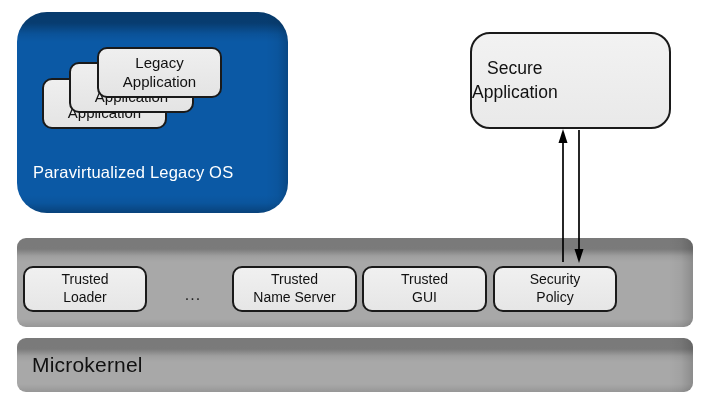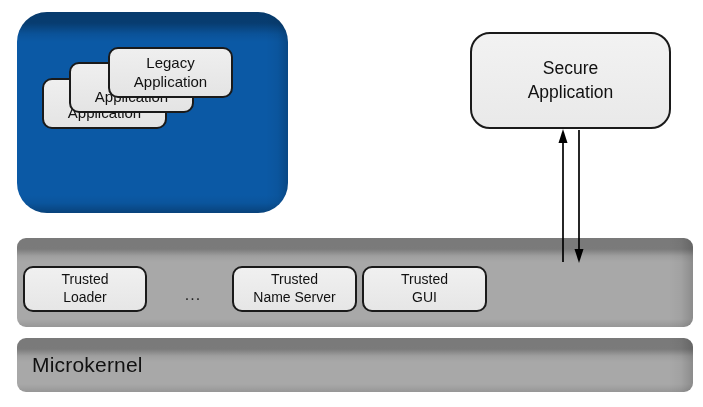--- a/index.html
+++ b/index.html
@@ -25,27 +25,27 @@
   .app-card{
     position:absolute;width:125px;height:51px;
     background:linear-gradient(#EFEFEF,#E4E4E4);
     border:2px solid #1A1A1A;border-radius:10px;
     display:flex;align-items:center;justify-content:center;
     text-align:center;font-size:15px;line-height:1.22;color:#111;
     white-space:pre-line;box-sizing:border-box;
   }
   .app-card.back{left:25px;top:66px;z-index:1;}
   .app-card.mid{left:52px;top:50px;z-index:2;}
-  .app-card.front{left:91px;top:35px;z-index:3;}
+  .app-card.front{left:80px;top:35px;z-index:3;}
   
   .secure-app{
     position:absolute;left:470px;top:32px;width:201px;height:97px;
     background:linear-gradient(#F2F2F2,#E9E9E9);
     border:2px solid #1A1A1A;border-radius:20px;
-    display:flex;align-items:center;justify-content:center;
+    display:flex;align-items:center;justify-content:flex-start;
     text-align:center;font-size:17.5px;line-height:1.35;color:#111;
     white-space:pre-line;box-sizing:border-box;
   }
   
   .arrows{position:absolute;left:548px;top:126px;width:50px;height:144px;z-index:5;}
   
   .bar3d{
     position:absolute;left:17px;width:676px;border-radius:9px;
     background:
       linear-gradient(to bottom, rgba(0,0,0,0.28) 0px, rgba(0,0,0,0.27) 11px, rgba(0,0,0,0.06) 18px, rgba(0,0,0,0) 24px),
@@ -88,20 +88,21 @@
 Application</span>
     </div>
     <div class="app-card mid">
       <span>Legacy
 Application</span>
     </div>
     <div class="app-card front">
       <span>Legacy
 Application</span>
     </div>
+    <div class="legacy-os-label">Paravirtualized Legacy OS</div>
   </div>
 
   <div class="secure-app">
     <span>Secure
 Application</span>
   </div>
 
   <svg class="arrows" viewBox="0 0 50 144" xmlns="http://www.w3.org/2000/svg">
     <g stroke="#000" fill="#000">
       <line x1="15" y1="136" x2="15" y2="16" stroke-width="1.7"></line>
@@ -120,19 +121,23 @@
     </div>
     <div class="ti-ellipsis">...</div>
     <div class="trusted-item ti-nameserver">
       <span>Trusted
 Name Server</span>
     </div>
     <div class="trusted-item ti-gui">
       <span>Trusted
 GUI</span>
     </div>
+    <div class="trusted-item ti-policy">
+      <span>Security
+Policy</span>
+    </div>
   </div>
 
   <div class="bar3d microkernel-bar">
     <div class="microkernel-label">Microkernel</div>
   </div>
 
 </div>
 
 </body></html>

